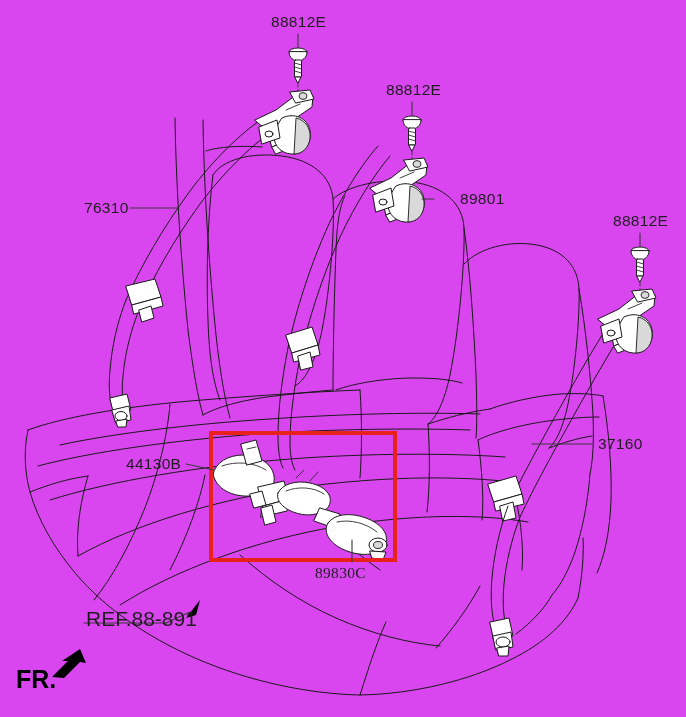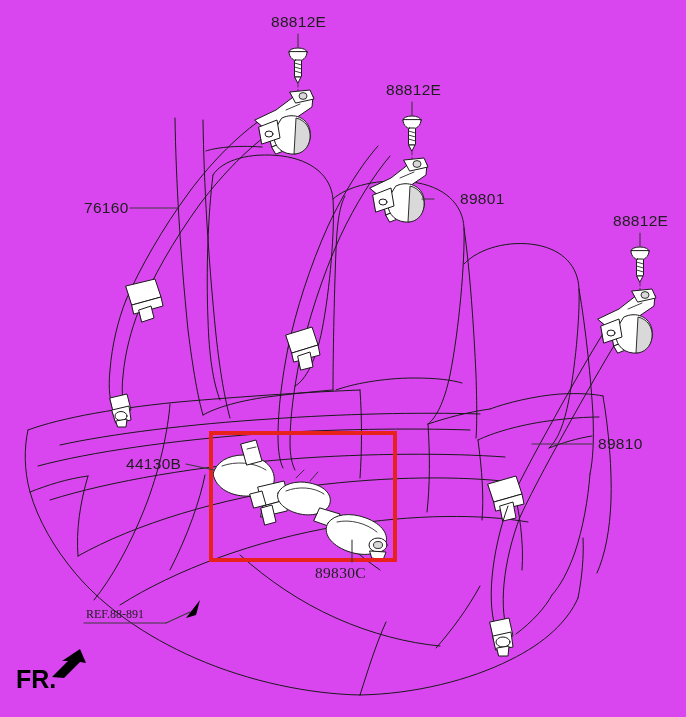--- a/index.html
+++ b/index.html
@@ -76,22 +76,22 @@
     position: absolute;
     font-family: "Liberation Sans", sans-serif;
     font-size: 15.5px;
     color: #1e1e1e;
     letter-spacing: 0.3px;
     white-space: nowrap;
     line-height: 1;
   }
   .ref-label {
     position: absolute;
-    font-family: Liberation Serif, serif;
-    font-size: 12px;
+    font-family: Liberation Sans, sans-serif;
+    font-size: 21px;
     color: #1e1e1e;
     white-space: nowrap;
     line-height: 1;
     text-align: center;
   }
   .fr-label {
     position: absolute;
     font-family: "Liberation Sans", sans-serif;
     font-size: 25px;
     font-weight: bold;
@@ -355,23 +355,23 @@
   </svg>
 
   <div class="callout" style="left:271px; top:14px;">88812E</div>
 
   <div class="callout" style="left:386px; top:82px;">88812E</div>
 
   <div class="callout" style="left:613px; top:213px;">88812E</div>
 
   <div class="callout" style="left:460px; top:191px;">89801</div>
 
-  <div class="callout" style="left:84px; top:200px;">76160</div>
-
-  <div class="callout" style="left:598px; top:436px;">89810</div>
+  <div class="callout" style="left:84px; top:200px;">76310</div>
+
+  <div class="callout" style="left:598px; top:436px;">37160</div>
 
   <div class="callout" style="left:126px; top:456px;">44130B</div>
 
   <div class="callout" style="left:315px; top:565px;font-family:Liberation Serif, serif;">89830C</div>
 
   <div class="ref-label" style="left:86px; top:608px;">REF.88-891</div>
 
   <div class="fr-label" style="left:16px; top:667px;">FR.</div>
 
 </div>

